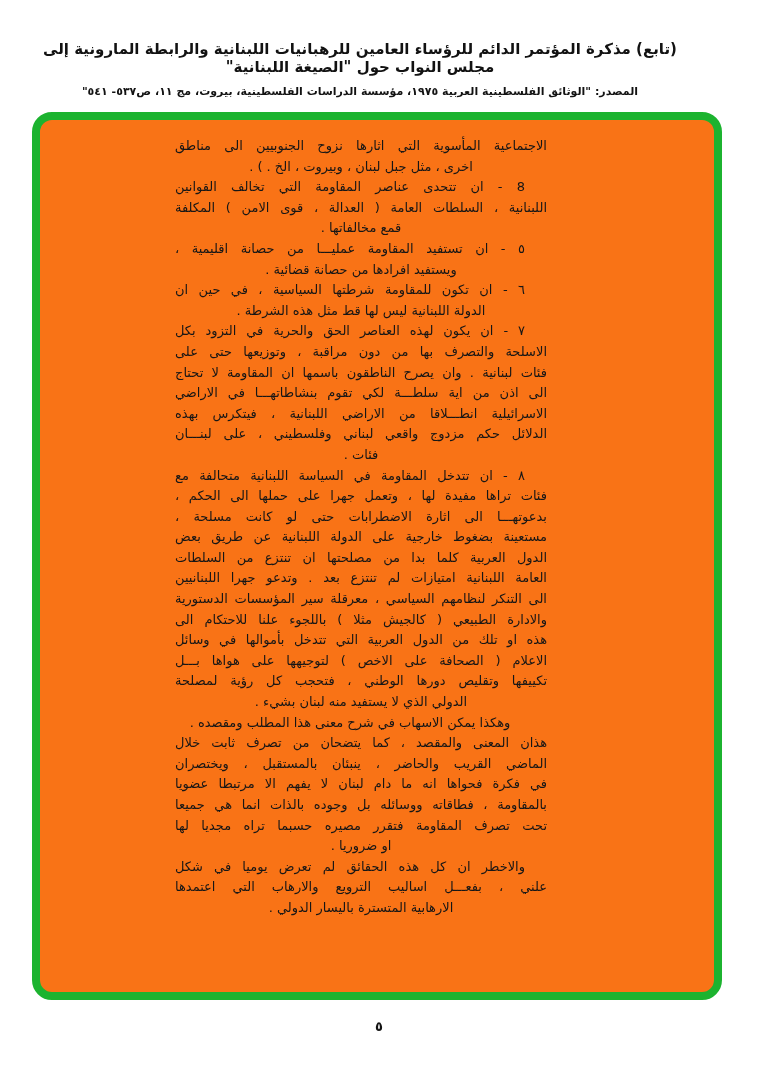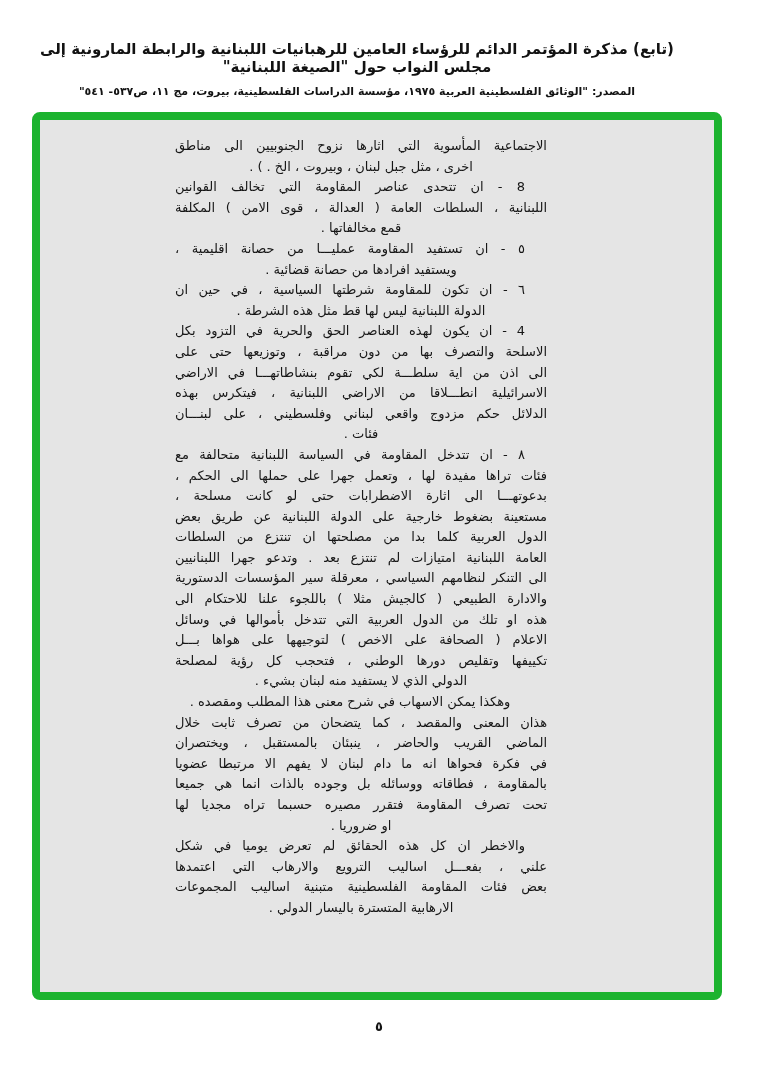--- a/index.html
+++ b/index.html
@@ -12,46 +12,47 @@
     width: 758px;
     height: 1078px;
     background: #ffffff;
     font-family: "DejaVu Sans", sans-serif;
     color: #121212;
     overflow: hidden;
   }
   .header {
     position: absolute;
     top: 40px;
-    left: 12px;
+    left: 0;
     width: 690px;
     text-align: center;
     direction: rtl;
+    padding-left: 15px;
   }
   .header-title {
     font-size: 15px;
     font-weight: bold;
     letter-spacing: -0.2px;
     padding: 0 6px;
   }
   .header-source {
     font-size: 11px;
     font-weight: bold;
     margin-top: 9px;
   }
   .doc-box {
     position: absolute;
     left: 32px;
     top: 112px;
     width: 690px;
     height: 888px;
     box-sizing: border-box;
     border: 8px solid #1cb32f;
-    border-radius: 8px;
-    background: #e5e5e5;
+    border-radius: 20px;
+    background: #f97316;
     padding-left: 36px;
   }
   .text-col {
     position: absolute;
     top: 16px;
     right: 167px;
     width: 372px;
     direction: rtl;
   }
   .line {
@@ -100,22 +101,23 @@
     <div class="text-col">
         <div class="line j">الاجتماعية المأسوية التي اثارها نزوح الجنوبيين الى مناطق</div>
         <div class="line e">اخرى ، مثل جبل لبنان ، وبيروت ، الخ . ) .</div>
         <div class="line ij">8 - ان تتحدى عناصر المقاومة التي تخالف القوانين</div>
         <div class="line j">اللبنانية ، السلطات العامة ( العدالة ، قوى الامن ) المكلفة</div>
         <div class="line e">قمع مخالفاتها .</div>
         <div class="line ij">٥ - ان تستفيد المقاومة عمليـــا من حصانة اقليمية ،</div>
         <div class="line e">ويستفيد افرادها من حصانة قضائية .</div>
         <div class="line ij">٦ - ان تكون للمقاومة شرطتها السياسية ، في حين ان</div>
         <div class="line e">الدولة اللبنانية ليس لها قط مثل هذه الشرطة .</div>
-        <div class="line ij">4 - ان يكون لهذه العناصر الحق والحرية في التزود بكل</div>
+        <div class="line ij">٧ - ان يكون لهذه العناصر الحق والحرية في التزود بكل</div>
         <div class="line j">الاسلحة والتصرف بها من دون مراقبة ، وتوزيعها حتى على</div>
+        <div class="line j">فئات لبنانية . وان يصرح الناطقون باسمها ان المقاومة لا تحتاج</div>
         <div class="line j">الى اذن من اية سلطـــة لكي تقوم بنشاطاتهـــا في الاراضي</div>
         <div class="line j">الاسرائيلية انطـــلاقا من الاراضي اللبنانية ، فيتكرس بهذه</div>
         <div class="line j">الدلائل حكم مزدوج واقعي لبناني وفلسطيني ، على لبنـــان</div>
         <div class="line e">فئات .</div>
         <div class="line ij">٨ - ان تتدخل المقاومة في السياسة اللبنانية متحالفة مع</div>
         <div class="line j">فئات تراها مفيدة لها ، وتعمل جهرا على حملها الى الحكم ،</div>
         <div class="line j">بدعوتهـــا الى اثارة الاضطرابات حتى لو كانت مسلحة ،</div>
         <div class="line j">مستعينة بضغوط خارجية على الدولة اللبنانية عن طريق بعض</div>
         <div class="line j">الدول العربية كلما بدا من مصلحتها ان تنتزع من السلطات</div>
         <div class="line j">العامة اللبنانية امتيازات لم تنتزع بعد . وتدعو جهرا اللبنانيين</div>
@@ -127,21 +129,20 @@
         <div class="line e">الدولي الذي لا يستفيد منه لبنان بشيء .</div>
         <div class="line ie">وهكذا يمكن الاسهاب في شرح معنى هذا المطلب ومقصده .</div>
         <div class="line j">هذان المعنى والمقصد ، كما يتضحان من تصرف ثابت خلال</div>
         <div class="line j">الماضي القريب والحاضر ، ينبئان بالمستقبل ، ويختصران</div>
         <div class="line j">في فكرة فحواها انه ما دام لبنان لا يفهم الا مرتبطا عضويا</div>
         <div class="line j">بالمقاومة ، فطاقاته ووسائله بل وجوده بالذات انما هي جميعا</div>
         <div class="line j">تحت تصرف المقاومة فتقرر مصيره حسبما تراه مجديا لها</div>
         <div class="line e">او ضروريا .</div>
         <div class="line ij">والاخطر ان كل هذه الحقائق لم تعرض يوميا في شكل</div>
         <div class="line j">علني ، بفعـــل اساليب الترويع والارهاب التي اعتمدها</div>
-        <div class="line j">بعض فئات المقاومة الفلسطينية متبنية اساليب المجموعات</div>
         <div class="line e">الارهابية المتسترة باليسار الدولي .</div>
       </div>
   </div>
 
   <div class="footer">
     <span class="page-number">٥</span>
   </div>
 
 </div>
 

